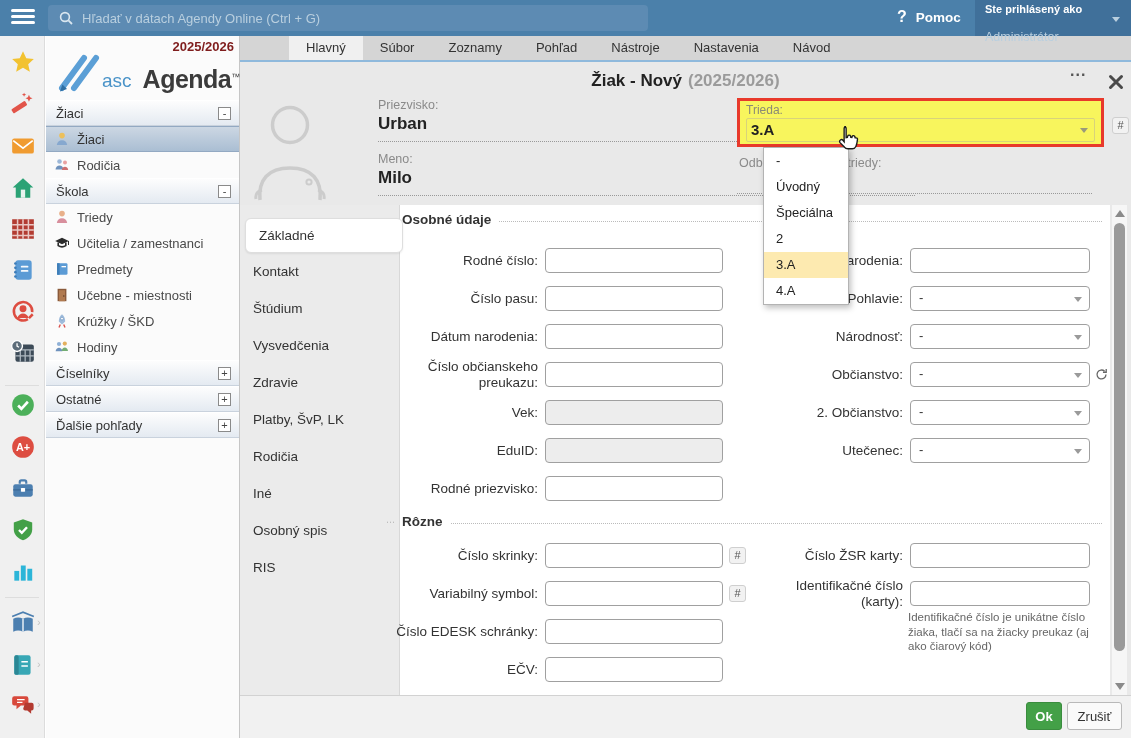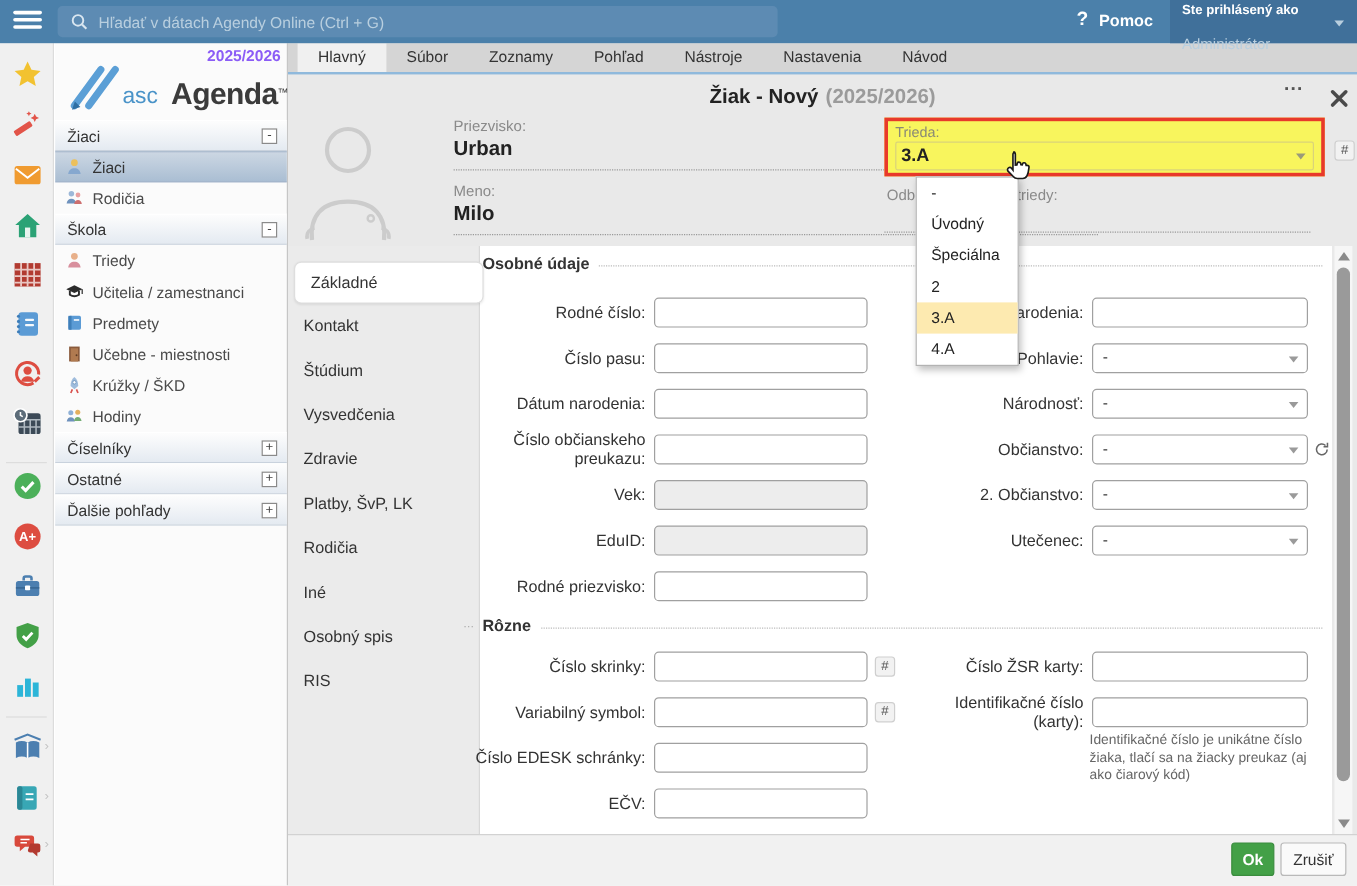--- a/index.html
+++ b/index.html
@@ -21,38 +21,38 @@
   .userbox .l2{font-size:12.5px;color:#b9cfdf;margin-top:15px;}
   .ucaret{position:absolute;right:11px;top:17px;width:0;height:0;border:4.5px solid transparent;border-top:5.5px solid #b9cfdf;}
   
   .rail{position:absolute;left:0;top:36px;width:45px;height:702px;background:#f0f0f0;border-right:1px solid #dcdcdc;box-sizing:border-box;}
   .ric{position:absolute;left:10px;width:26px;height:26px;cursor:pointer;}
   .ric svg{width:26px;height:26px;display:block;}
   .rsep{position:absolute;left:5px;width:34px;border-top:1px solid #dddddd;}
   .rchev{position:absolute;left:37px;color:#c4c4c4;font-size:11px;}
   
   .nav{position:absolute;left:46px;top:36px;width:194px;height:702px;background:#fbfbfb;border-right:1px solid #c6c6c6;box-sizing:border-box;}
-  .year{position:absolute;right:5px;top:3px;font-size:13px;font-weight:bold;color:#8b5cf6;}
+  .year{position:absolute;right:5px;top:3px;font-size:13px;font-weight:bold;color:#7f1d1d;}
   .logo{position:absolute;left:8px;top:16px;display:flex;align-items:flex-end;}
   .logo .asc{color:#4a93c8;font-size:19px;margin-left:-6px;text-align:center;}
   .logo .agenda{color:#3b3b3b;font-size:25px;font-weight:bold;letter-spacing:-0.5px;line-height:0.95;margin-left:11px;}
   .logo .tm{color:#3b3b3b;font-size:9px;vertical-align:top;position:relative;top:-10px;}
   .tree{position:absolute;left:0;top:64px;width:100%;}
   .ghead{height:26px;line-height:25px;padding-left:10px;font-size:13px;color:#333;position:relative;cursor:pointer;
          background:linear-gradient(#fdfdfd,#e4eaf1);border-bottom:1px solid #c9d2dd;border-top:1px solid #fff;box-sizing:border-box;}
   .toggle{position:absolute;right:8px;top:6px;width:13px;height:13px;border:1px solid #8a8a8a;background:#fff;
           font-size:11px;line-height:10px;text-align:center;color:#444;box-sizing:border-box;}
   .item{height:26px;display:flex;align-items:center;padding-left:8px;font-size:13px;color:#4a4a4a;gap:7px;cursor:pointer;box-sizing:border-box;}
   .item svg{width:16px;height:16px;flex:0 0 16px;}
   .item.selected{background:linear-gradient(#ccd7e3,#aabed3);border-top:1px solid #93a9c2;border-bottom:1px solid #93a9c2;color:#333;}
   
   .menubar{position:absolute;left:240px;top:36px;width:891px;height:26px;background:#d5d5d5;box-sizing:border-box;
            border-bottom:2px solid #8fb9dc;display:flex;padding-left:8px;z-index:4;}
   .mtab{padding:0 17px;font-size:13px;color:#333;line-height:24px;cursor:pointer;}
-  .mtab.active{background:#f0f0f0;}
+  .mtab.active{background:#f0f0f0;margin-left:41px;}
   
   .dialog{position:absolute;left:240px;top:62px;width:891px;height:676px;background:#e9e9e9;z-index:3;}
   .dtitle{position:absolute;left:0;top:9px;width:100%;text-align:center;font-size:17px;font-weight:bold;color:#222;}
   .dtitle .suffix{color:#9b9b9b;margin-left:6px;}
   .dmore{position:absolute;left:830px;top:0px;font-size:16px;font-weight:bold;color:#555;cursor:pointer;letter-spacing:1px;}
   .dclose{position:absolute;left:868px;top:12px;cursor:pointer;width:16px;height:16px;}
   
   .avatar{position:absolute;left:8px;top:36px;}
   .hfield{position:absolute;left:138px;width:537px;}
   .hfield .flabel{font-size:12.5px;color:#8a8a8a;}

